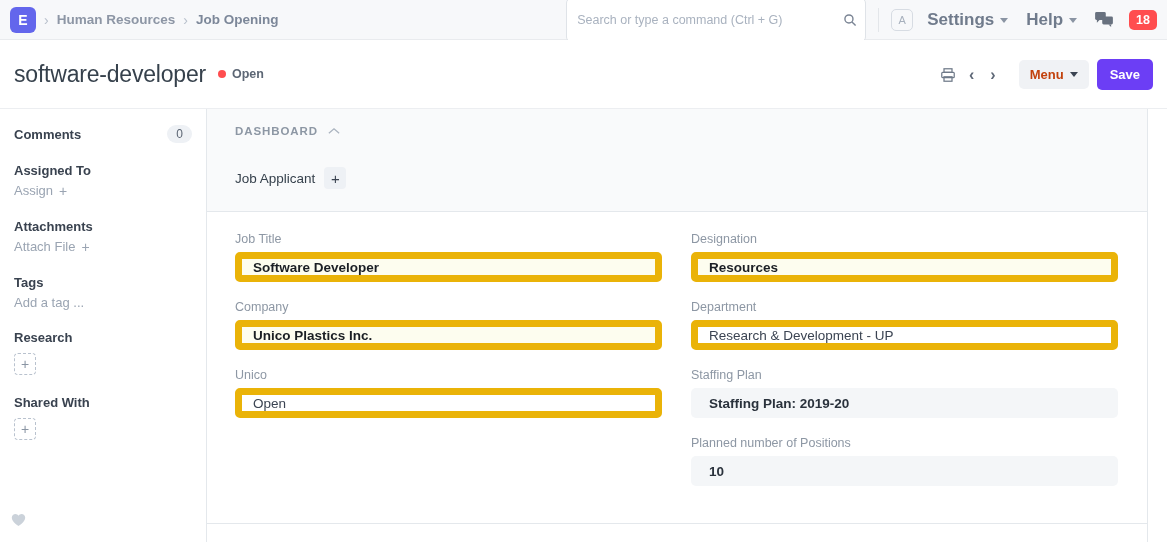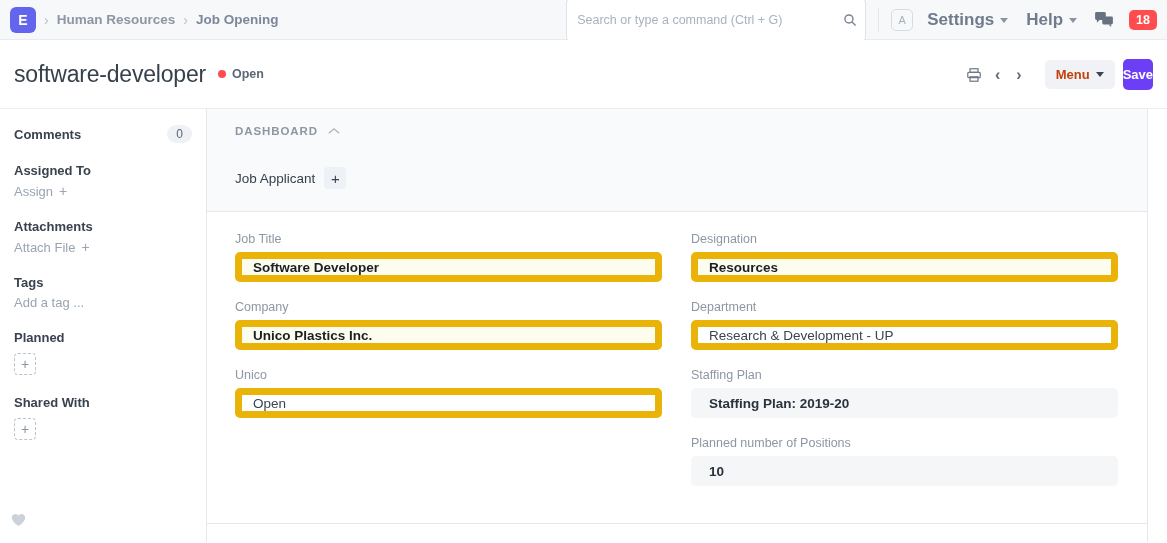--- a/index.html
+++ b/index.html
@@ -160,21 +160,21 @@
     font-size: 13px; font-weight: bold;
     color: #c2410c;
     display: flex; align-items: center;
     margin-left: 10px;
   }
   .menu-btn .caret { border-top-color: #3b4452; }
   .save-btn {
     background: #6c3ef5;
     border: none;
     border-radius: 5px;
-    padding: 8px 0;
+    padding: 8px 13px;
     font-family: "Liberation Sans", sans-serif;
     font-size: 13px; font-weight: bold;
     color: #ffffff;
     margin-left: 8px;
   }
 
   
   .body-wrap { display: flex; height: 433px; background:#22c55e; }
 
   
@@ -196,21 +196,21 @@
     background: #eef1f5;
     color: #5b6573;
     font-size: 12px;
     border-radius: 10px;
     padding: 2px 9px;
   }
   .side-action {
     font-size: 13px;
     color: #9aa4b2;
     margin-top: 5px;
-    display: flex; align-items: center;
+    display: flex; align-items: flex-start;
   }
   .side-action .plus { margin-left: 6px; font-size: 14px; color:#9aa4b2; }
   .side-block { margin-top: 20px; }
   .dashed-add {
     width: 22px; height: 22px;
     border: 1px dashed #b9c2ce;
     border-radius: 4px;
     color: #8a95a3;
     font-size: 14px;
     display: flex; align-items: center; justify-content: center;
@@ -398,21 +398,21 @@
         <span class="plus">+</span>
       </div>
     </div>
 
     <div class="side-block">
       <div class="side-head">Tags</div>
       <div class="side-action">Add a tag ...</div>
     </div>
 
     <div class="side-block">
-      <div class="side-head">Planned</div>
+      <div class="side-head">Research</div>
       <div class="dashed-add">+</div>
     </div>
 
     <div class="side-block">
       <div class="side-head">Shared With</div>
       <div class="dashed-add">+</div>
     </div>
 
     <span class="heart-icon">
       <svg width="15" height="14" viewBox="0 0 16 15" fill="currentColor">

